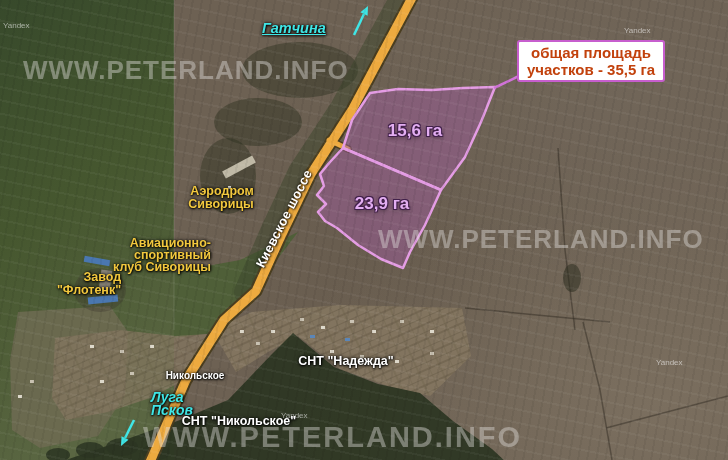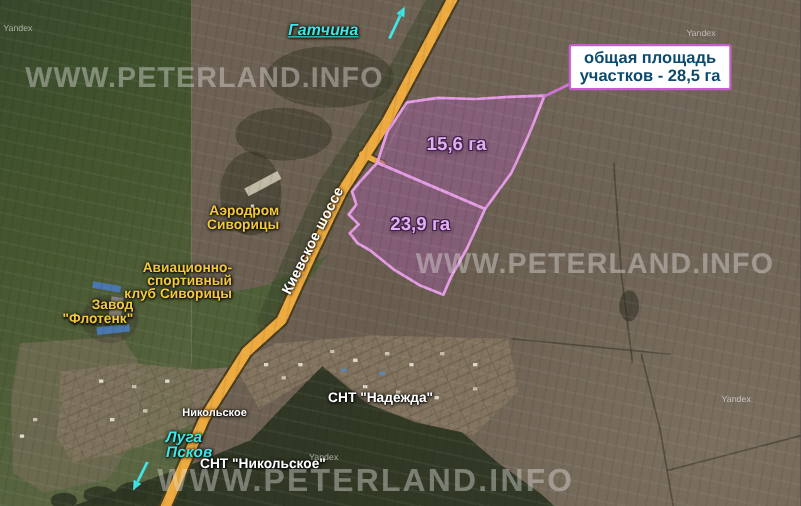--- a/index.html
+++ b/index.html
@@ -41,21 +41,21 @@
     text-shadow:0 1px 2px rgba(0,0,0,.95),0 0 4px rgba(0,0,0,.8);white-space:nowrap;}
   .plot-label{
     position:absolute;z-index:5;font-size:17px;font-weight:bold;color:#e3aef2;
     transform:translate(-50%,-50%);white-space:nowrap;
     text-shadow:-1px -1px 0 #41204a,1px -1px 0 #41204a,-1px 1px 0 #41204a,1px 1px 0 #41204a,0 2px 4px rgba(0,0,0,.55);}
   .plot-label-1{left:415px;top:131px;}
   .plot-label-2{left:382px;top:204px;}
   .info-box{
     position:absolute;left:517px;top:40px;width:148px;box-sizing:border-box;z-index:8;
     background:#ffffff;border:2px solid #c75ece;border-radius:3px;
-    color:#0c4a6e;font-size:15px;font-weight:600;line-height:17px;text-align:center;
+    color:#c2410c;font-size:15px;font-weight:600;line-height:17px;text-align:center;
     padding:2px 3px;}
   .wm{position:absolute;z-index:6;font-weight:bold;letter-spacing:1px;
       color:rgba(226,224,221,.42);white-space:nowrap;pointer-events:none;}
   .wm1{left:23px;top:55px;font-size:26px;}
   .wm2{left:378px;top:224px;font-size:26px;}
   .wm3{left:143px;top:421px;font-size:29px;letter-spacing:2px;}
   .ybrand{position:absolute;z-index:6;font-size:8px;color:rgba(255,255,255,.55);white-space:nowrap;}
   .yb1{left:3px;top:21px;}
   .yb2{left:624px;top:26px;}
   .yb3{left:656px;top:358px;}
@@ -213,16 +213,16 @@
   <div class="lbl white center nadezhda">СНТ "Надежда"</div>
   <div class="lbl white center snt-nik">СНТ "Никольское"</div>
 
   <div class="road-label">Киевское шоссе</div>
 
   <div class="plot-label plot-label-1">15,6 га</div>
   <div class="plot-label plot-label-2">23,9 га</div>
 
   <div class="info-box">
     <span class="line" style="display:block">общая площадь</span>
-    <span class="line" style="display:block">участков - 28,5 га</span>
+    <span class="line" style="display:block">участков - 35,5 га</span>
   </div>
 
 </div>
 
 </body></html>

